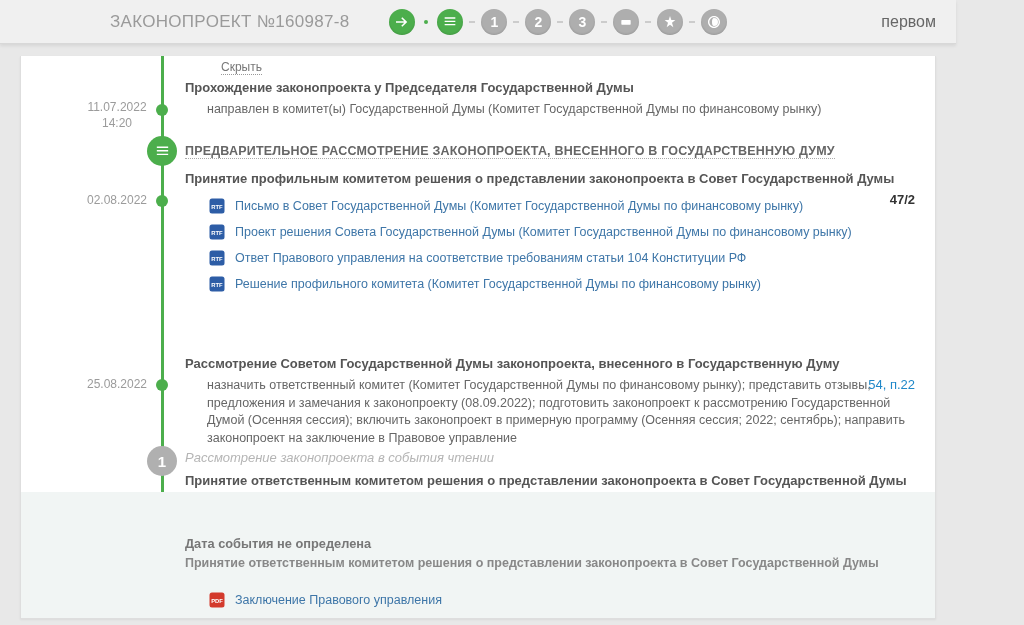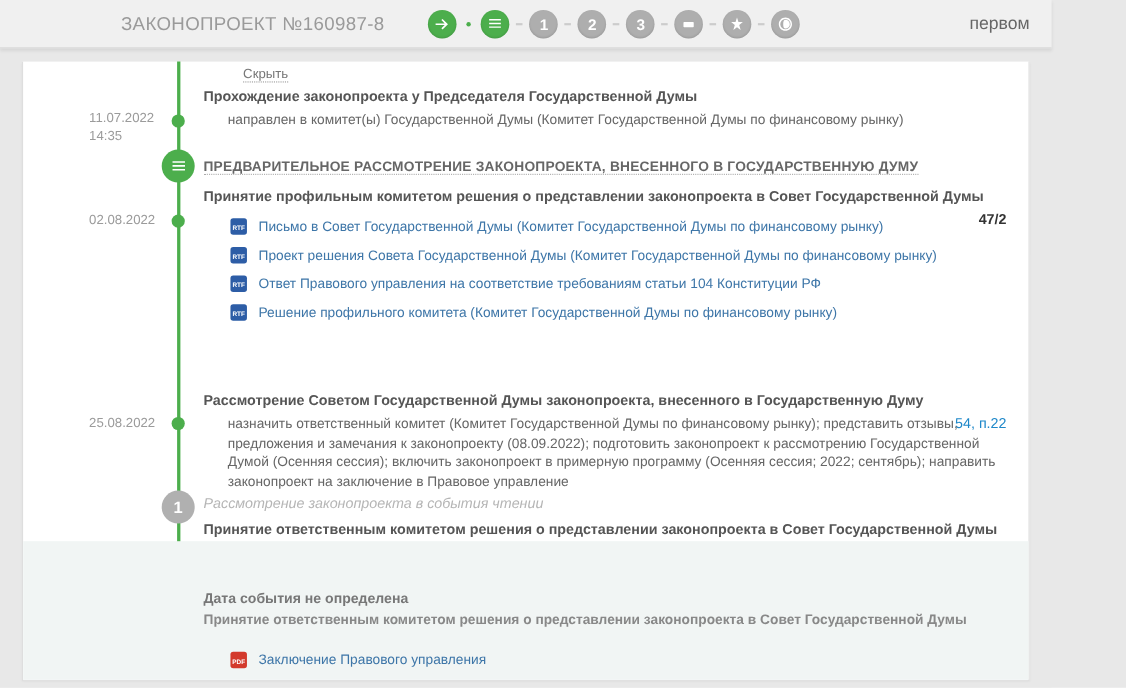--- a/index.html
+++ b/index.html
@@ -68,21 +68,21 @@
     position: absolute; left: 0; top: -6px; width: 3px; height: 470px;
     background: #4cae4c;
   }
   .vline-dotted {
     position: absolute; left: 1px; top: 462px; width: 0; height: 70px;
     border-left: 2px dotted #a5c69f;
   }
 
   .date-col {
     position: absolute; left: -80px; width: 72px;
-    text-align: left; color: #9b9b9b; font-size: 12px;
+    text-align: center; color: #9b9b9b; font-size: 12px;
     line-height: 1.3;
   }
   .dot {
     position: absolute; left: -5px;
     width: 12px; height: 12px; border-radius: 50%;
     background: #4cae4c;
   }
   .dot.open {
     background: #fff; border: 3px solid #4cae4c; width: 11px; height: 11px; left:-7px;
   }
@@ -180,21 +180,21 @@
 
   <div class="board">
     <span class="hide-link">Скрыть</span>
 
     <div class="timeline">
       <div class="vline"></div>
       <div class="vline-dotted"></div>
 
       <div class="date-col" style="top:42px">
         <span>11.07.2022</span><br>
-        <span>14:35</span>
+        <span>14:20</span>
       </div>
       <div class="dot" style="top:46px"></div>
       <div class="entry" style="top:22px">
         <div class="entry-title">Прохождение законопроекта у Председателя Государственной Думы</div>
         <div class="entry-text">направлен в комитет(ы) Государственной Думы (Комитет Государственной Думы по финансовому рынку)</div>
       </div>
 
       <div class="stage-badge" style="top:78px">
         <svg viewBox="0 0 24 24">
             <path d="M4 5h16v2H4zm0 5h16v2H4zm0 5h16v2H4z"></path>

